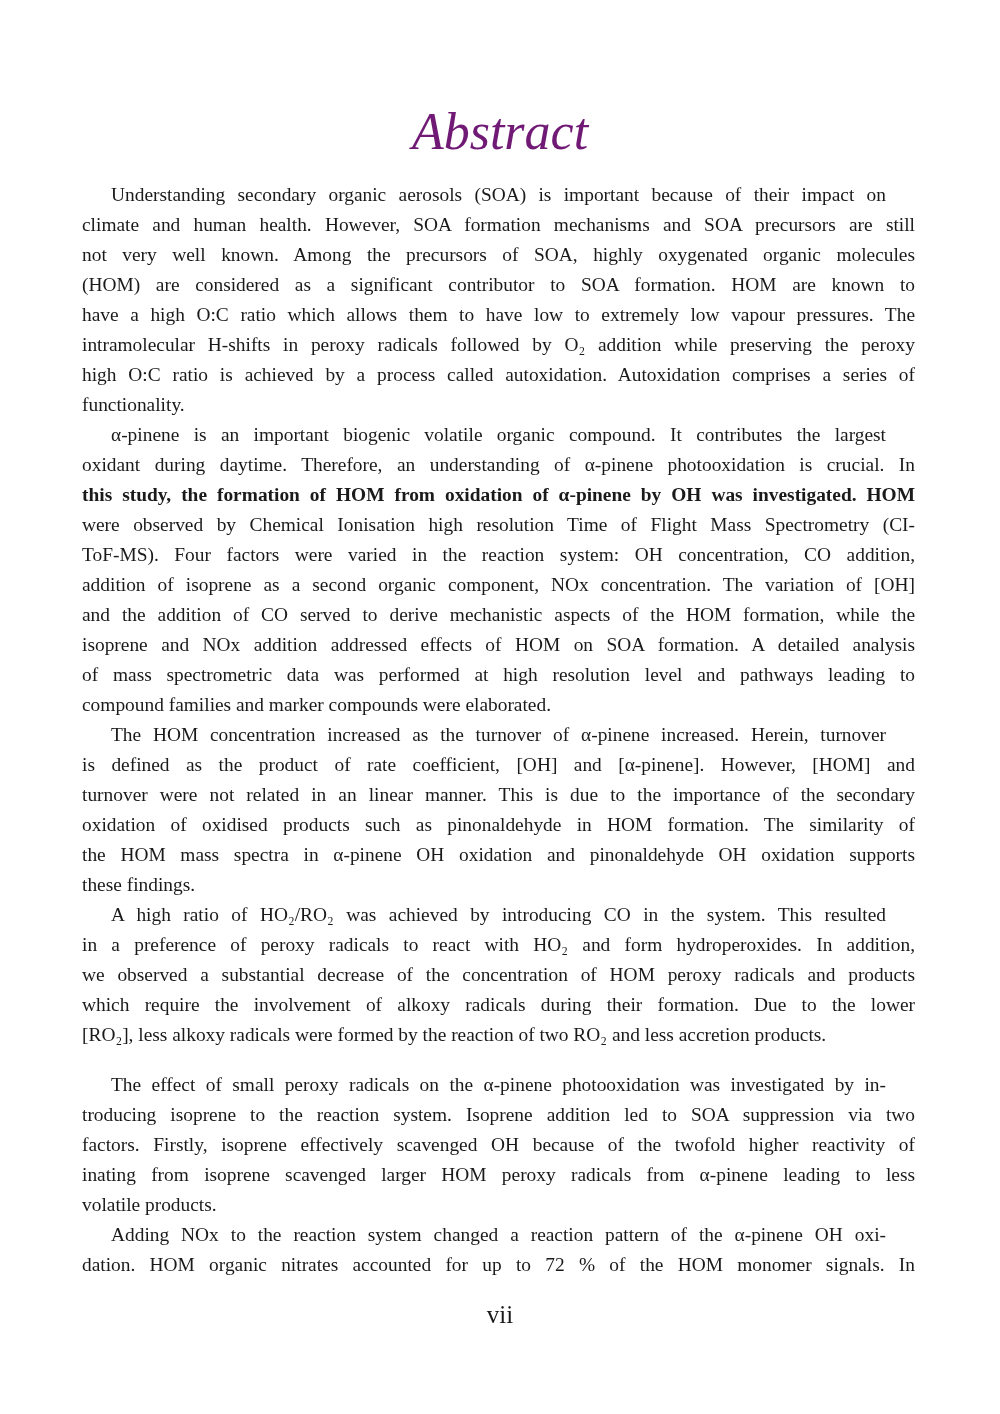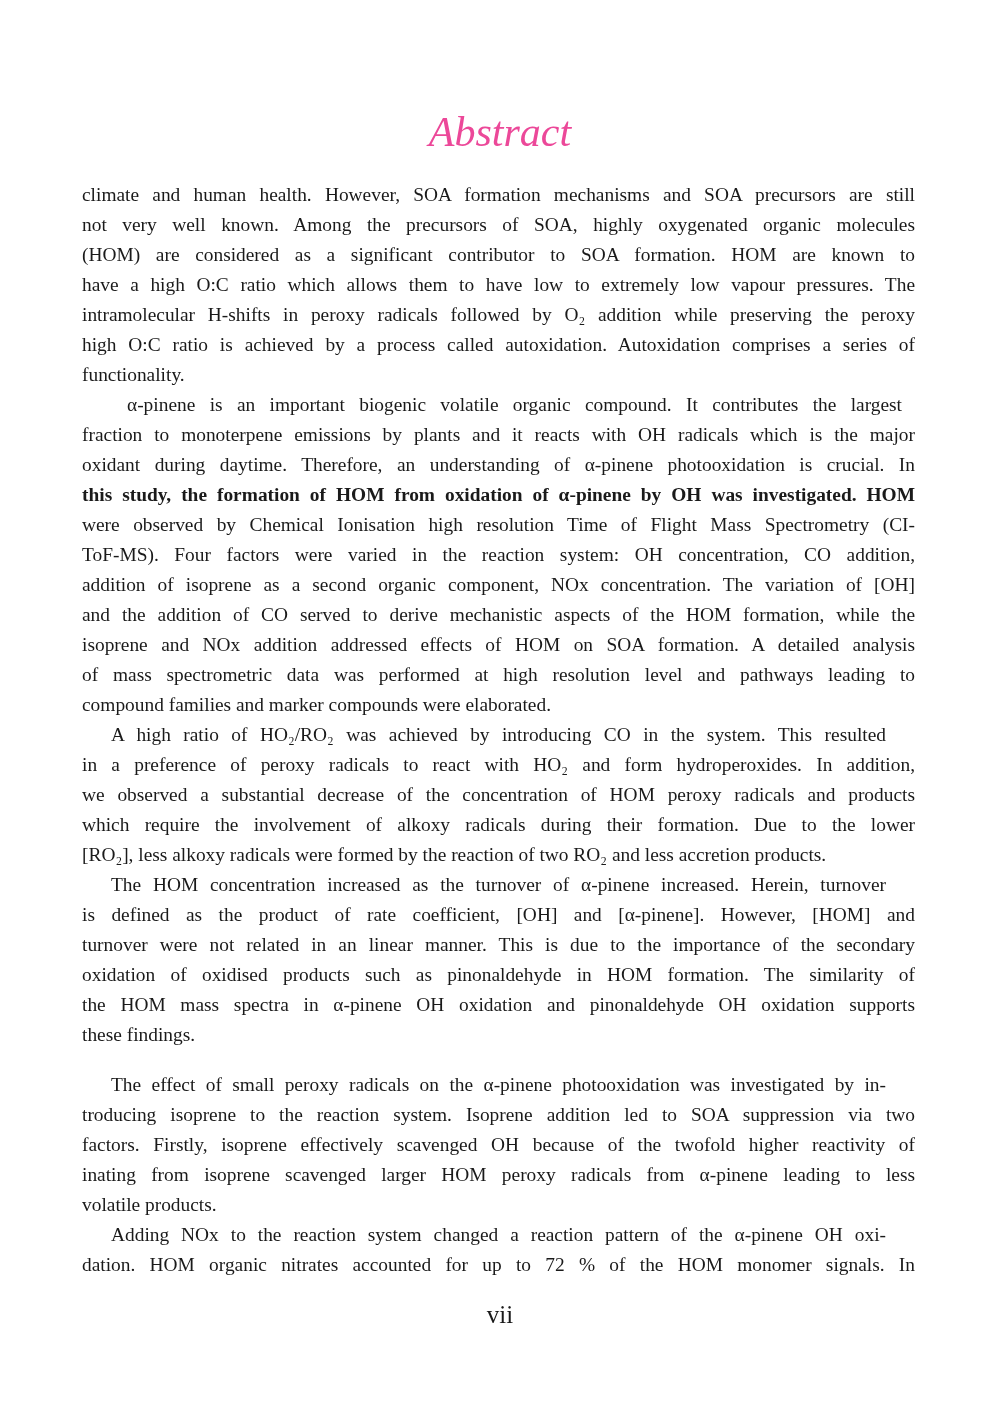--- a/index.html
+++ b/index.html
@@ -1,68 +1,68 @@
 <!DOCTYPE html>
 <html><head>
   <meta charset="utf-8">
   <style>
     html, body { margin: 0; padding: 0; background: #ffffff; }
     body { width: 1000px; height: 1414px; position: relative; overflow: hidden; color: #1a1a1a; font-family: "DejaVu Serif", "Liberation Serif", serif; }
     .page { position: absolute; left: 0; top: 0; width: 1000px; height: 1414px; }
-    .title { position: absolute; left: 0; width: 1000px; top: 104px; text-align: center; font-family: "Liberation Serif", serif; font-style: italic; font-size: 42px; line-height: 56px; color: #ec4899; }
+    .title { position: absolute; left: 0; width: 1000px; top: 104px; text-align: center; font-family: "Liberation Serif", serif; font-style: italic; font-size: 52px; line-height: 56px; color: #701a75; }
     .body-text { position: absolute; left: 82px; width: 833px; top: 180px; }
     .line { display: block; height: 30px; line-height: 30px; font-family: "Liberation Serif", serif; font-size: 19.4px; text-align: justify; text-align-last: justify; white-space: nowrap; overflow: visible; }
     .line.last { text-align-last: left; }
     .line.indent { text-indent: 29px; }
     .line .j { display: inline-block; width: 100%; text-align: justify; text-align-last: justify; white-space: normal; }
     .line.last .j { text-align-last: left; }
     .page-number { position: absolute; left: 0; width: 1000px; top: 1300px; text-align: center; font-family: "Liberation Serif", serif; font-size: 25px; line-height: 30px; }
   </style>
 </head>
 <body>
 
 <div class="page">
   <div class="title">Abstract</div>
   <div class="body-text" id="body-text">
       <div>
+        <div class="line indent" style="text-indent: 0px; padding-left: 29px;"><span class="j" style="width: calc(100% - 29px);">Understanding secondary organic aerosols (SOA) is important because of their impact on</span></div>
         <div class="line" style="text-indent: 0px;"><span class="j">climate and human health. However, SOA formation mechanisms and SOA precursors are still</span></div>
         <div class="line" style="text-indent: 0px;"><span class="j">not very well known.  Among the precursors of SOA, highly oxygenated organic molecules</span></div>
         <div class="line" style="text-indent: 0px;"><span class="j">(HOM) are considered as a significant contributor to SOA formation.  HOM are known to</span></div>
         <div class="line" style="text-indent: 0px;"><span class="j">have a high O:C ratio which allows them to have low to extremely low vapour pressures. The</span></div>
         <div class="line" style="text-indent: 0px;"><span class="j">intramolecular H-shifts in peroxy radicals followed by O₂ addition while preserving the peroxy</span></div>
         <div class="line" style="text-indent: 0px;"><span class="j">high O:C ratio is achieved by a process called autoxidation. Autoxidation comprises a series of</span></div>
         <div class="line last" style="text-indent: 0px;"><span class="j">functionality.</span></div>
       </div>
       <div>
-        <div class="line indent" style="text-indent: 0px; padding-left: 29px;"><span class="j" style="width: calc(100% - 29px); margin-left: 16px;">α-pinene is an important biogenic volatile organic compound.  It contributes the largest</span></div>
-        <div class="line" style="text-indent: 0px;"><span class="j">fraction to monoterpene emissions by plants and it reacts with OH radicals which is the major</span></div>
+        <div class="line indent" style="text-indent: 0px; padding-left: 29px;"><span class="j" style="width: calc(100% - 29px);">α-pinene is an important biogenic volatile organic compound.  It contributes the largest</span></div>
         <div class="line" style="text-indent: 0px;"><span class="j">oxidant during daytime. Therefore, an understanding of α-pinene photooxidation is crucial. In</span></div>
         <div class="line" style="text-indent: 0px; font-weight: bold;"><span class="j">this study, the formation of HOM from oxidation of α-pinene by OH was investigated. HOM</span></div>
         <div class="line" style="text-indent: 0px;"><span class="j">were observed by Chemical Ionisation high resolution Time of Flight Mass Spectrometry (CI-</span></div>
         <div class="line" style="text-indent: 0px;"><span class="j">ToF-MS). Four factors were varied in the reaction system: OH concentration, CO addition,</span></div>
         <div class="line" style="text-indent: 0px;"><span class="j">addition of isoprene as a second organic component, NOx concentration. The variation of [OH]</span></div>
         <div class="line" style="text-indent: 0px;"><span class="j">and the addition of CO served to derive mechanistic aspects of the HOM formation, while the</span></div>
         <div class="line" style="text-indent: 0px;"><span class="j">isoprene and NOx addition addressed effects of HOM on SOA formation. A detailed analysis</span></div>
         <div class="line" style="text-indent: 0px;"><span class="j">of mass spectrometric data was performed at high resolution level and pathways leading to</span></div>
         <div class="line last" style="text-indent: 0px;"><span class="j">compound families and marker compounds were elaborated.</span></div>
       </div>
       <div>
-        <div class="line indent" style="text-indent: 0px; padding-left: 29px;"><span class="j" style="width: calc(100% - 29px);">A high ratio of HO₂/RO₂ was achieved by introducing CO in the system.  This resulted</span></div>
-        <div class="line" style="text-indent: 0px;"><span class="j">in a preference of peroxy radicals to react with HO₂ and form hydroperoxides.  In addition,</span></div>
-        <div class="line" style="text-indent: 0px;"><span class="j">we observed a substantial decrease of the concentration of HOM peroxy radicals and products</span></div>
-        <div class="line" style="text-indent: 0px;"><span class="j">which require the involvement of alkoxy radicals during their formation.  Due to the lower</span></div>
-        <div class="line last" style="text-indent: 0px;"><span class="j">[RO₂], less alkoxy radicals were formed by the reaction of two RO₂ and less accretion products.</span></div>
-      </div>
-      <div>
         <div class="line indent" style="text-indent: 0px; padding-left: 29px;"><span class="j" style="width: calc(100% - 29px);">The HOM concentration increased as the turnover of α-pinene increased. Herein, turnover</span></div>
         <div class="line" style="text-indent: 0px;"><span class="j">is defined as the product of rate coefficient, [OH] and [α-pinene].  However, [HOM] and</span></div>
         <div class="line" style="text-indent: 0px;"><span class="j">turnover were not related in an linear manner. This is due to the importance of the secondary</span></div>
         <div class="line" style="text-indent: 0px;"><span class="j">oxidation of oxidised products such as pinonaldehyde in HOM formation.  The similarity of</span></div>
         <div class="line" style="text-indent: 0px;"><span class="j">the HOM mass spectra in α-pinene OH oxidation and pinonaldehyde OH oxidation supports</span></div>
         <div class="line last" style="text-indent: 0px;"><span class="j">these findings.</span></div>
+      </div>
+      <div>
+        <div class="line indent" style="text-indent: 0px; padding-left: 29px;"><span class="j" style="width: calc(100% - 29px);">A high ratio of HO₂/RO₂ was achieved by introducing CO in the system.  This resulted</span></div>
+        <div class="line" style="text-indent: 0px;"><span class="j">in a preference of peroxy radicals to react with HO₂ and form hydroperoxides.  In addition,</span></div>
+        <div class="line" style="text-indent: 0px;"><span class="j">we observed a substantial decrease of the concentration of HOM peroxy radicals and products</span></div>
+        <div class="line" style="text-indent: 0px;"><span class="j">which require the involvement of alkoxy radicals during their formation.  Due to the lower</span></div>
+        <div class="line last" style="text-indent: 0px;"><span class="j">[RO₂], less alkoxy radicals were formed by the reaction of two RO₂ and less accretion products.</span></div>
       </div>
       <div>
         <div class="line indent" style="text-indent: 0px; padding-left: 29px; margin-top: 20px;"><span class="j" style="width: calc(100% - 29px);">The effect of small peroxy radicals on the α-pinene photooxidation was investigated by in-</span></div>
         <div class="line" style="text-indent: 0px;"><span class="j">troducing isoprene to the reaction system.  Isoprene addition led to SOA suppression via two</span></div>
         <div class="line" style="text-indent: 0px;"><span class="j">factors.  Firstly, isoprene effectively scavenged OH because of the twofold higher reactivity of</span></div>
         <div class="line" style="text-indent: 0px;"><span class="j">inating from isoprene scavenged larger HOM peroxy radicals from α-pinene leading to less</span></div>
         <div class="line last" style="text-indent: 0px;"><span class="j">volatile products.</span></div>
       </div>
       <div>
         <div class="line indent" style="text-indent: 0px; padding-left: 29px;"><span class="j" style="width: calc(100% - 29px);">Adding NOx to the reaction system changed a reaction pattern of the α-pinene OH oxi-</span></div>

